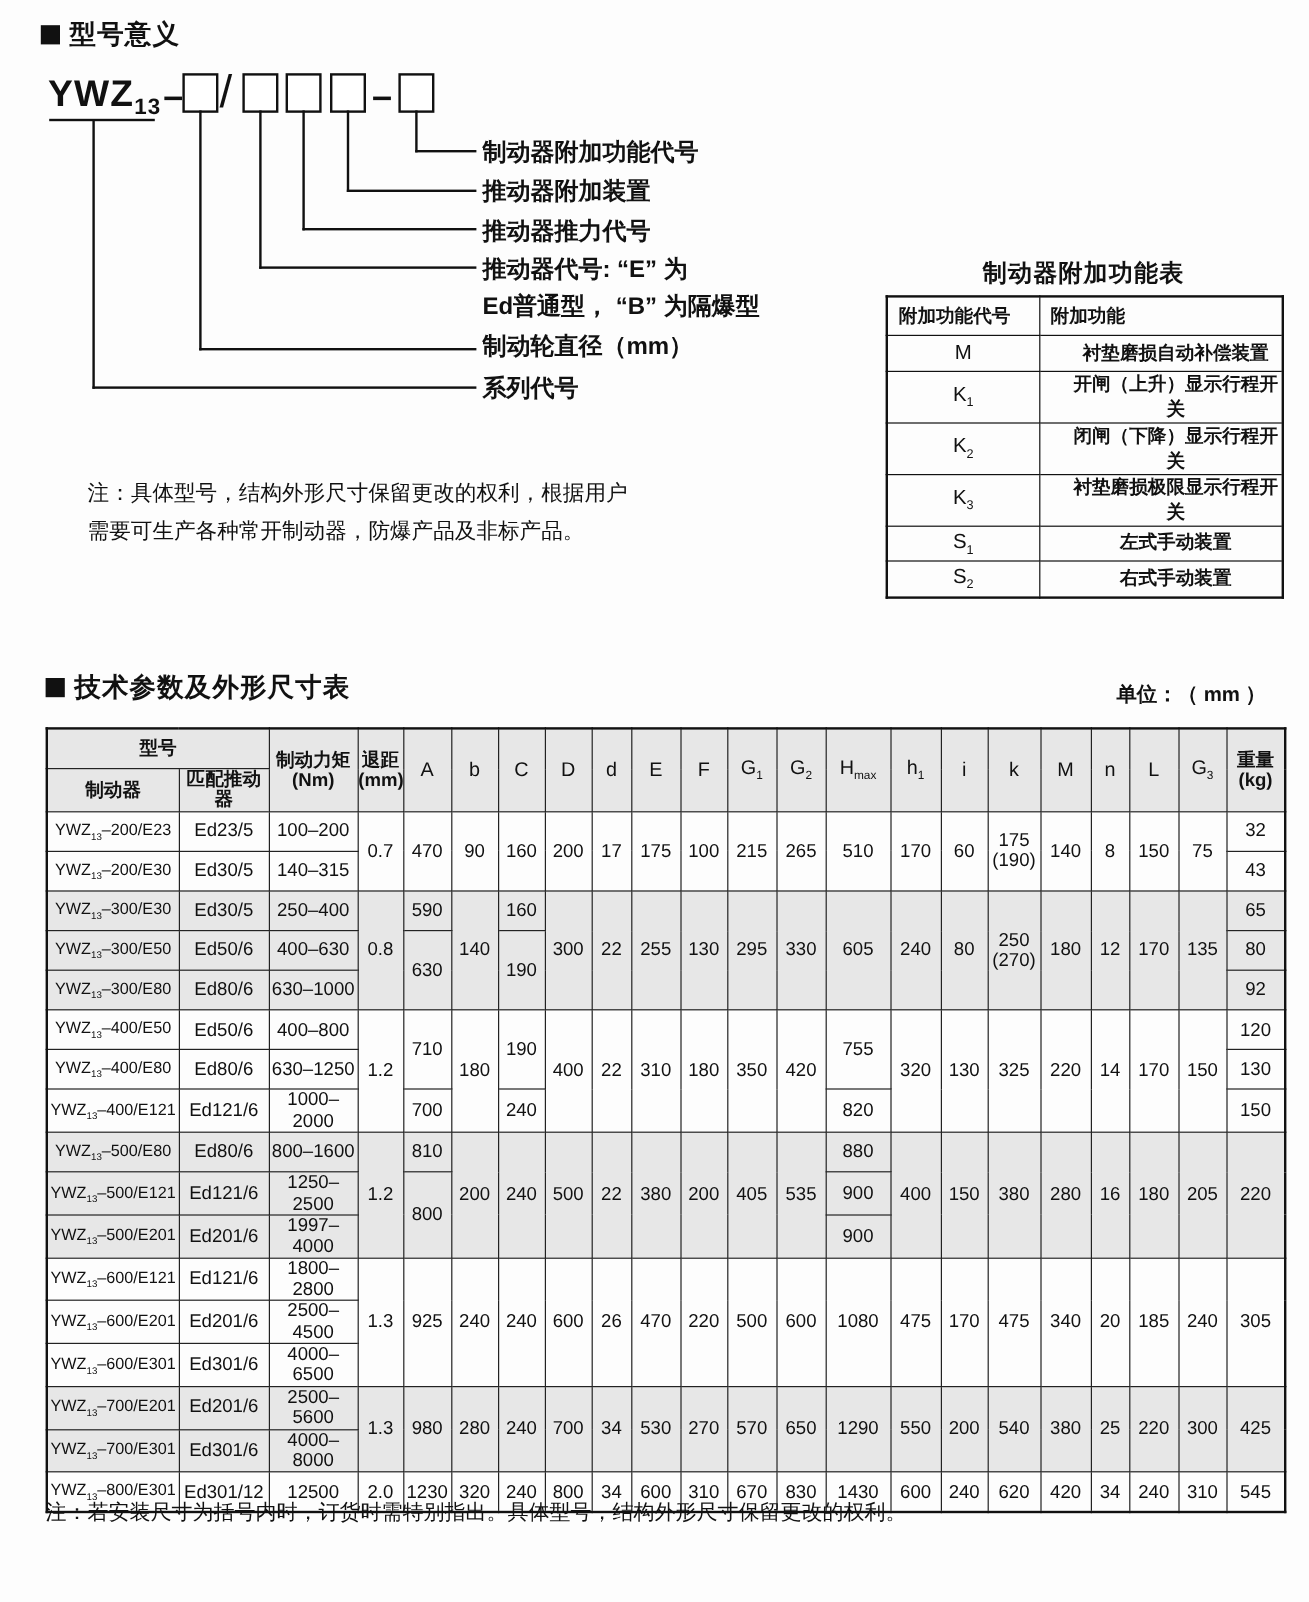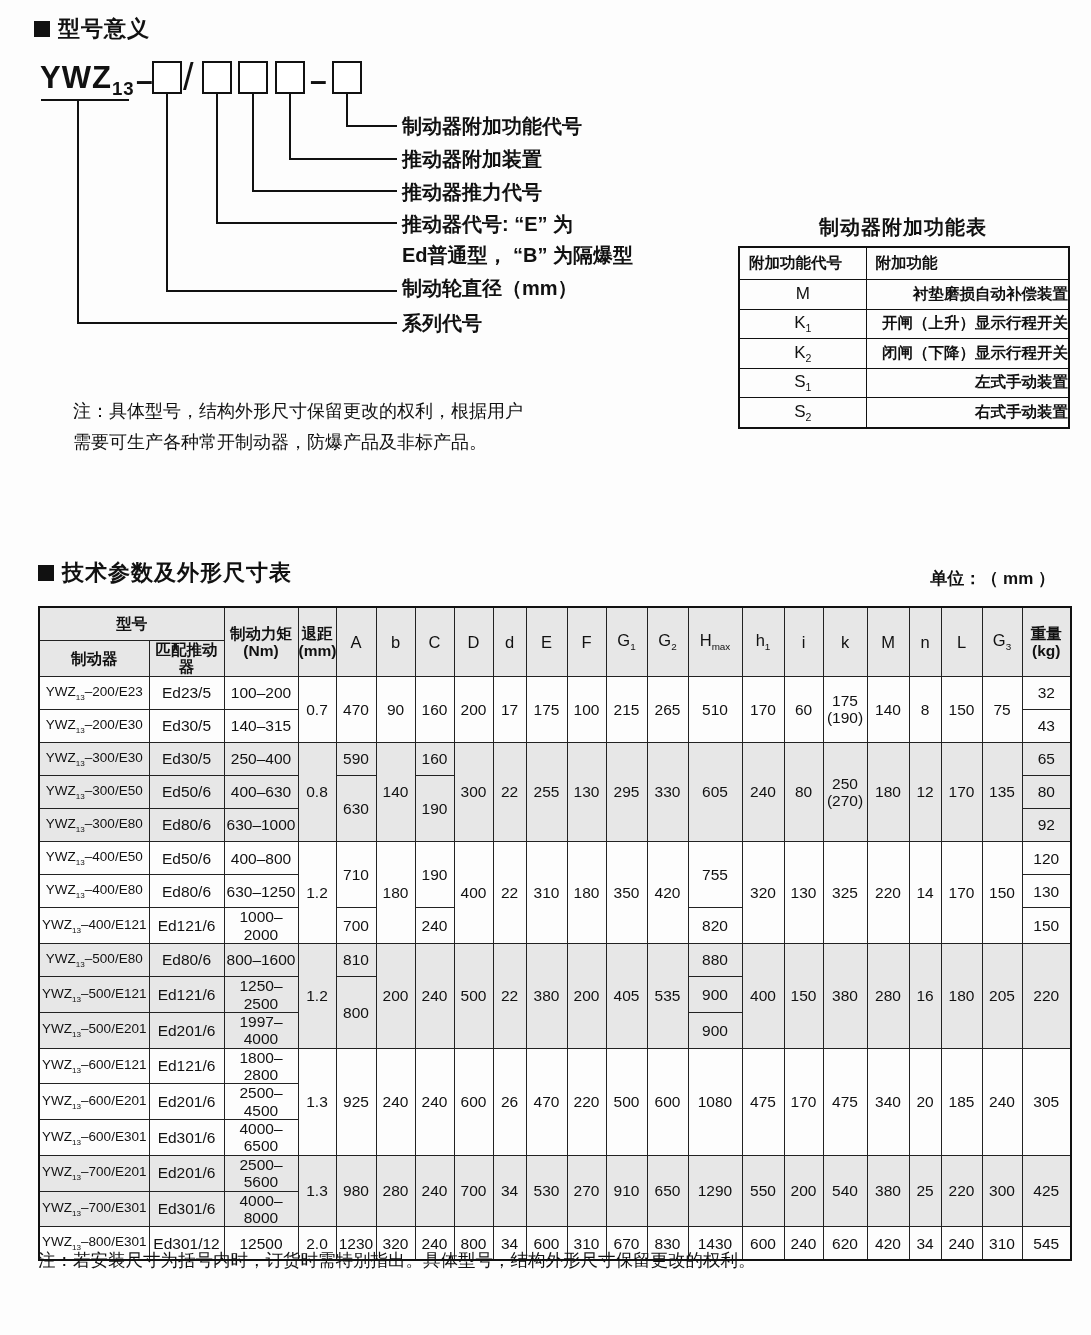--- a/index.html
+++ b/index.html
@@ -28,21 +28,21 @@
   .note2{position:absolute;left:38px;top:1248px;font-size:17.5px;font-weight:500;white-space:nowrap;}
   
   .ft-title{position:absolute;left:738px;top:214px;width:330px;text-align:center;font-size:20px;font-weight:700;letter-spacing:1px;}
   table.ft{position:absolute;left:738px;top:246px;width:330px;border-collapse:collapse;table-layout:fixed;border-radius:17px;}
   table.ft{border:2.5px solid #111;}
   table.ft th,table.ft td{border:1.5px solid #111;padding:0;vertical-align:middle;}
   table.ft th{height:31px;font-size:15.5px;font-weight:600;text-align:left;padding-left:9px;background:#fdfdfd;}
   table.ft td{height:28.5px;font-size:15.5px;font-weight:600;}
   table.ft td.ft-code{text-align:center;font-size:17px;font-weight:500;font-family:"Liberation Sans",sans-serif;}
   table.ft td.ft-code sub{font-size:62%;}
-  table.ft td.ft-desc{text-align:right;padding-left:9px;}
+  table.ft td.ft-desc{text-align:center;padding-left:25px;}
   
   .unit{position:absolute;left:830px;top:567px;width:225px;text-align:right;font-size:17px;font-weight:600;}
   
   table.spec{position:absolute;left:38px;top:606px;width:1032px;border-collapse:collapse;table-layout:fixed;border:2.5px solid #111;}
   table.spec th,table.spec td{border:1.3px solid #222;padding:0;vertical-align:middle;text-align:center;line-height:1.12;}
   table.spec th{height:32px;font-size:15.5px;font-weight:600;background:#e7e7e7;white-space:pre-line;}
   table.spec th.sym{font-size:16.5px;font-weight:500;}
   table.spec th sub,table.spec td sub{font-size:60%;}
   table.spec td{height:32.1px;font-size:15.5px;font-weight:500;white-space:pre-line;background:#fdfdfd;}
   table.spec tr.shade td{background:#e7e7e7;}
@@ -110,20 +110,24 @@
           <td class="ft-code">M</td>
           <td class="ft-desc">衬垫磨损自动补偿装置</td>
         </tr>
         <tr>
           <td class="ft-code">K<sub>1</sub></td>
           <td class="ft-desc">开闸（上升）显示行程开关</td>
         </tr>
         <tr>
           <td class="ft-code">K<sub>2</sub></td>
           <td class="ft-desc">闭闸（下降）显示行程开关</td>
+        </tr>
+        <tr>
+          <td class="ft-code">K<sub>3</sub></td>
+          <td class="ft-desc">衬垫磨损极限显示行程开关</td>
         </tr>
         <tr>
           <td class="ft-code">S<sub>1</sub></td>
           <td class="ft-desc">左式手动装置</td>
         </tr>
         <tr>
           <td class="ft-code">S<sub>2</sub></td>
           <td class="ft-desc">右式手动装置</td>
         </tr>
       </tbody>
@@ -378,21 +382,21 @@
           <td>Ed201/6</td>
           <td>2500–5600</td>
           <td rowspan="2">1.3</td>
           <td rowspan="2">980</td>
           <td rowspan="2">280</td>
           <td rowspan="2">240</td>
           <td rowspan="2">700</td>
           <td rowspan="2">34</td>
           <td rowspan="2">530</td>
           <td rowspan="2">270</td>
-          <td rowspan="2">910</td>
+          <td rowspan="2">570</td>
           <td rowspan="2">650</td>
           <td rowspan="2">1290</td>
           <td rowspan="2">550</td>
           <td rowspan="2">200</td>
           <td rowspan="2">540</td>
           <td rowspan="2">380</td>
           <td rowspan="2">25</td>
           <td rowspan="2">220</td>
           <td rowspan="2">300</td>
           <td rowspan="2">425</td>

